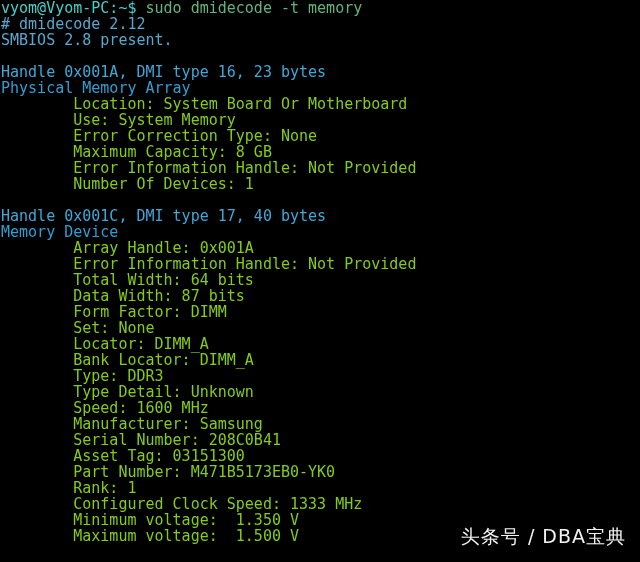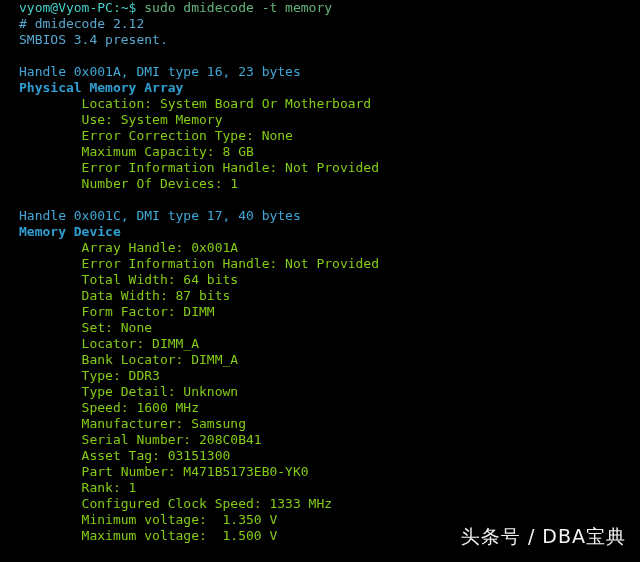--- a/index.html
+++ b/index.html
@@ -20,34 +20,34 @@
     top: 0;
     width: 640px;
     height: 562px;
     background: #000000;
     padding: 0;
     box-sizing: border-box;
   }
   .term-line {
     height: 16px;
     line-height: 16px;
-    font-size: 13px;
+    font-size: 15px;
     letter-spacing: 0px;
     white-space: pre;
     color: #4ea0c8;
-    padding-left: 19px;
+    padding-left: 1px;
   }
   .term-line.blank {
     color: transparent;
   }
   .c-prompt   { color: #45d0c8; }
   .c-cmd      { color: #63b47a; }
   .c-plain    { color: #57a8d0; }
   .c-header   { color: #3fa8d8; }
-  .c-title    { color: #2f9fd4; font-weight: bold; }
+  .c-title    { color: #2f9fd4; }
   .c-detail   { color: #84cc16; }
 
   #watermark {
     position: absolute;
     right: 14px;
     bottom: 14px;
     color: #f2f2f2;
     font-family: "DejaVu Sans", "Liberation Sans", sans-serif;
     font-size: 19px;
     line-height: 24px;
@@ -56,21 +56,21 @@
     text-shadow: 0 0 2px rgba(0,0,0,0.9);
   }
 </style>
 </head>
 <body>
 
 <div id="terminal">
   <div id="terminal-output">
       <div class="term-line"><span class="c-prompt">vyom@Vyom-PC:~$</span><span class="c-cmd"> sudo dmidecode -t memory</span></div>
       <div class="term-line c-plain"># dmidecode 2.12</div>
-      <div class="term-line c-plain">SMBIOS 3.4 present.</div>
+      <div class="term-line c-plain">SMBIOS 2.8 present.</div>
       <div class="term-line blank c-blank"></div>
       <div class="term-line c-header">Handle 0x001A, DMI type 16, 23 bytes</div>
       <div class="term-line c-title">Physical Memory Array</div>
       <div class="term-line c-detail">        Location: System Board Or Motherboard</div>
       <div class="term-line c-detail">        Use: System Memory</div>
       <div class="term-line c-detail">        Error Correction Type: None</div>
       <div class="term-line c-detail">        Maximum Capacity: 8 GB</div>
       <div class="term-line c-detail">        Error Information Handle: Not Provided</div>
       <div class="term-line c-detail">        Number Of Devices: 1</div>
       <div class="term-line blank c-blank"></div>

